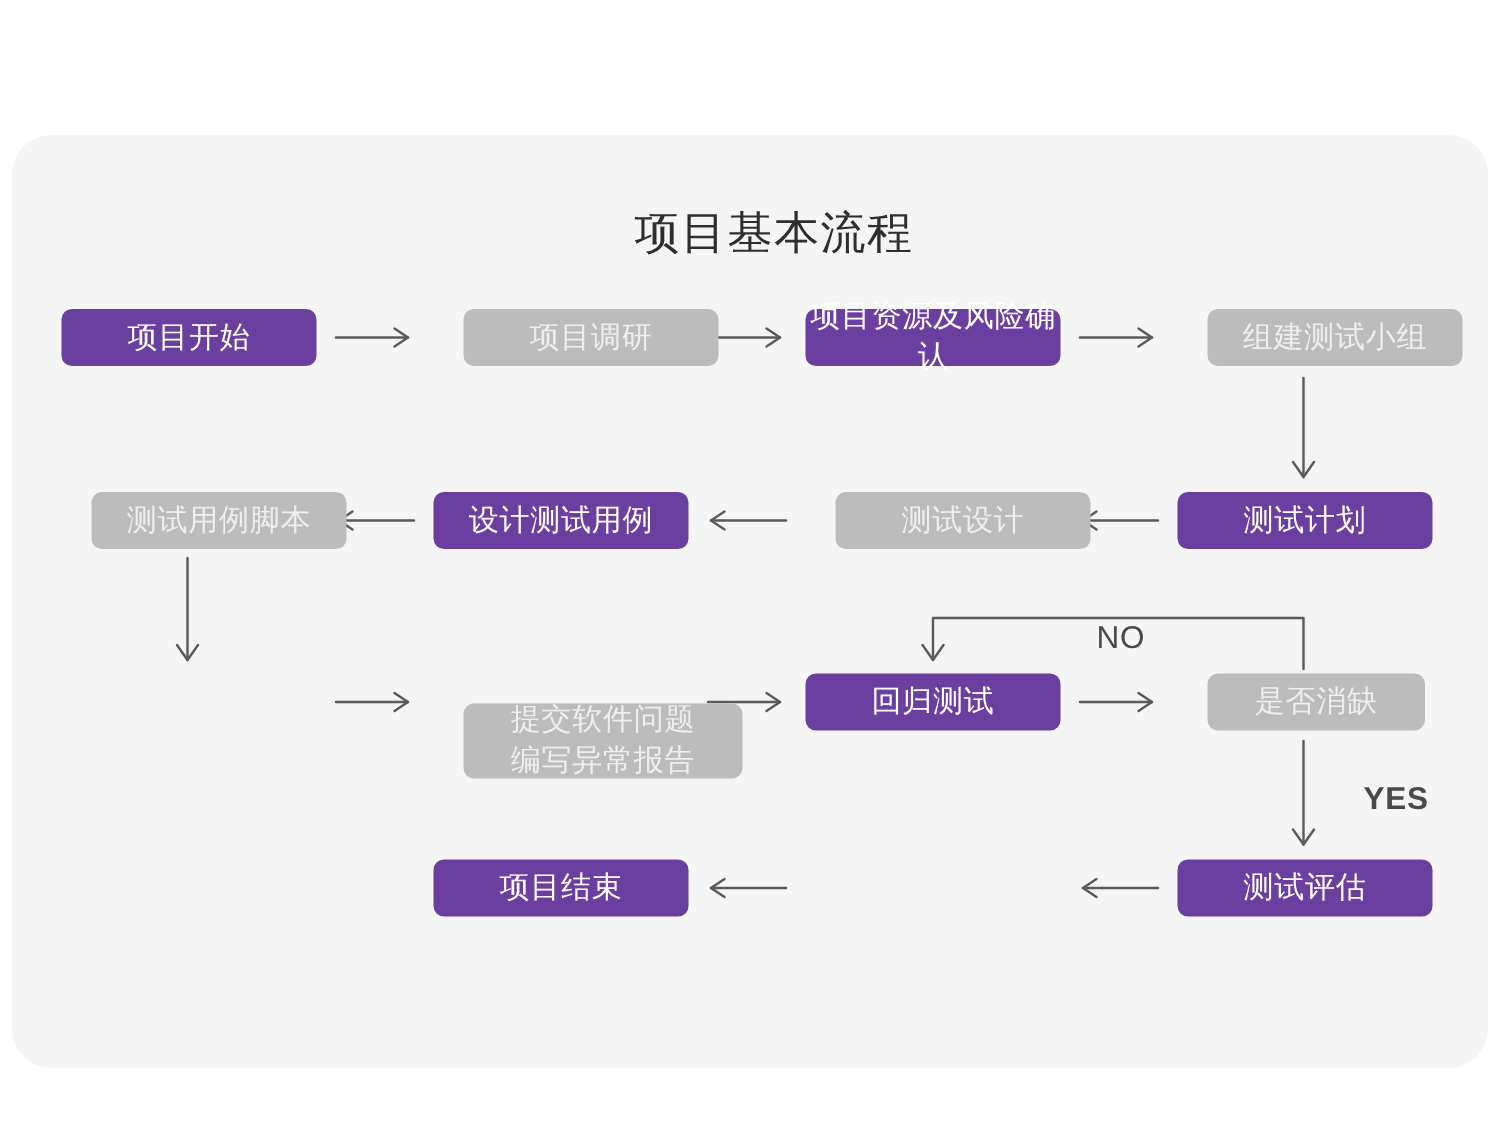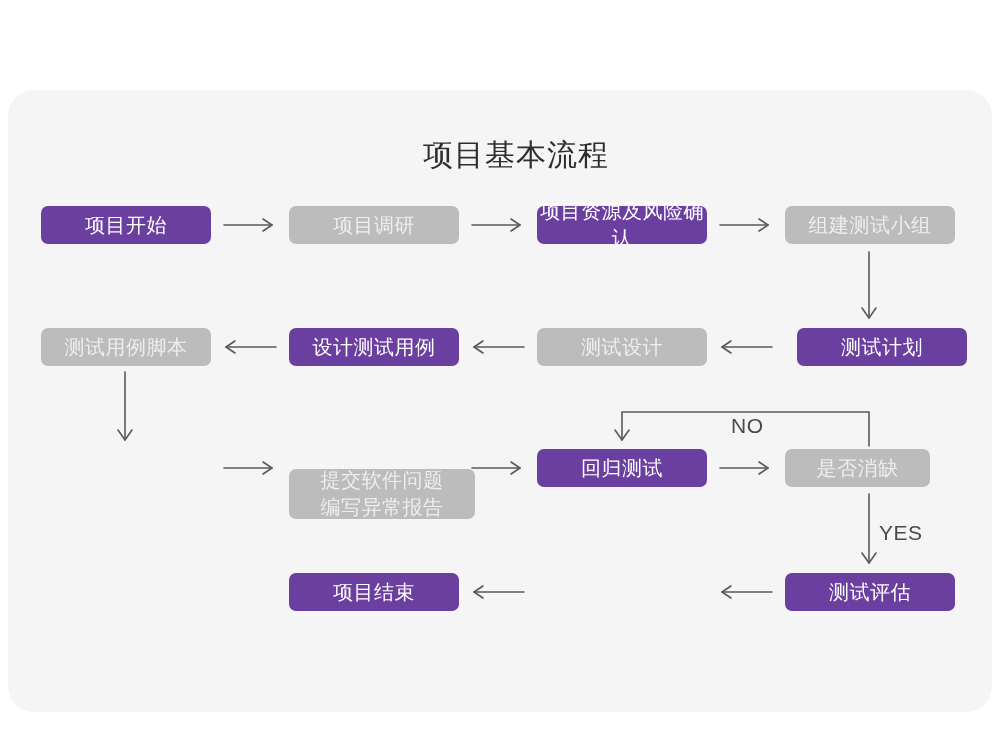--- a/index.html
+++ b/index.html
@@ -56,20 +56,21 @@
     box-sizing: border-box;
     letter-spacing: 0.5px;
   }
   .node.purple {
     background: #6b3fa0;
     color: #ffffff;
   }
   .node.gray {
     background: #bcbcbc;
     color: #eeeeee;
+    margin-left: 20px;
   }
 
   .svg-layer {
     position: absolute;
     left: 0;
     top: 0;
     width: 1000px;
     height: 750px;
     pointer-events: none;
   }
@@ -170,32 +171,32 @@
   <div class="node purple" style="left:537px; top:206px; width:170px; height:38px;">项目资源及风险确认</div>
 
   <div class="node gray" style="left:785px; top:206px; width:170px; height:38px;">组建测试小组</div>
 
   <div class="node purple" style="left:289px; top:328px; width:170px; height:38px;">设计测试用例</div>
 
   <div class="node gray" style="left:41px; top:328px; width:170px; height:38px;">测试用例脚本</div>
 
   <div class="node gray" style="left:537px; top:328px; width:170px; height:38px;">测试设计</div>
 
-  <div class="node purple" style="left:785px; top:328px; width:170px; height:38px;margin-left:12px;">测试计划</div>
+  <div class="node purple" style="left:785px; top:328px; width:170px; height:38px;">测试计划</div>
 
 
   <div class="node gray" style="left:289px; top:469px; width:186px; height:50px; white-space:pre-line;">提交软件问题
 编写异常报告</div>
 
   <div class="node purple" style="left:537px; top:449px; width:170px; height:38px;">回归测试</div>
 
   <div class="node gray" style="left:785px; top:449px; width:145px; height:38px;">是否消缺</div>
 
   <div class="node purple" style="left:289px; top:573px; width:170px; height:38px;">项目结束</div>
 
 
   <div class="node purple" style="left:785px; top:573px; width:170px; height:38px;">测试评估</div>
 
   <div class="edge-label" style="left:731px; top:414px;">NO</div>
 
-  <div class="edge-label" style="left:879px; top:521px;">YES</div>
+  <div class="edge-label" style="left:909px; top:521px;font-weight:bold;">YES</div>
 
 </div>
 
 </body></html>

